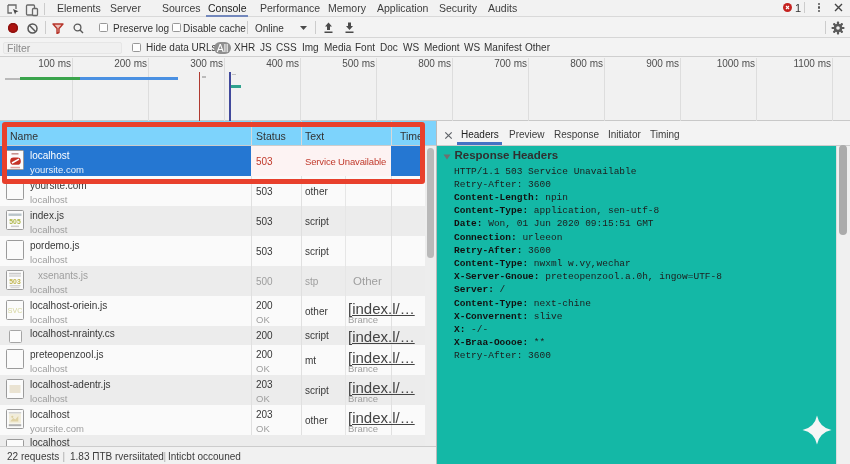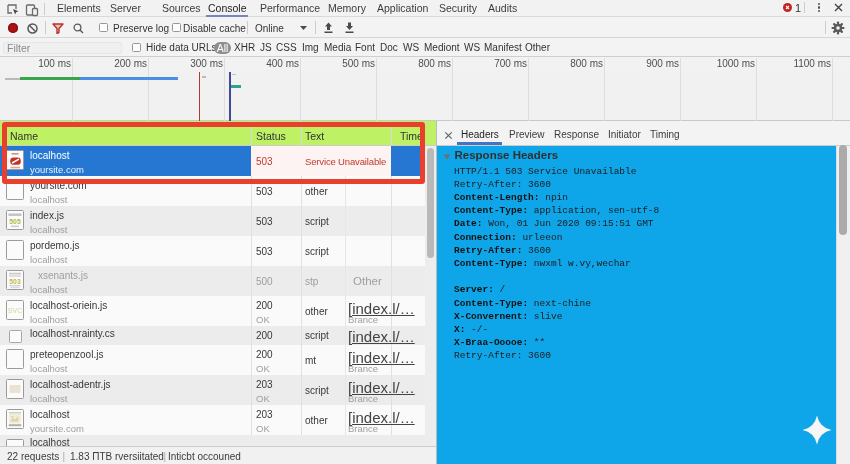--- a/index.html
+++ b/index.html
@@ -162,21 +162,21 @@
 <div class="abs" style="left:20px;top:77px;width:60px;height:3px;background:#3aa44c;"></div>
 <div class="abs" style="left:80px;top:77px;width:98px;height:3px;background:#4a90e2;"></div>
 <div class="abs" style="left:202px;top:75.5px;width:4px;height:2px;background:#bbb;"></div>
 <div class="abs" style="left:231.5px;top:73.5px;width:4px;height:1.8px;background:#c0c0c0;"></div>
 <div class="abs" style="left:198.5px;top:72px;width:1.5px;height:49px;background:#b03a30;"></div>
 <div class="abs" style="left:229px;top:72px;width:1.5px;height:49px;background:#41499c;"></div>
 <div class="abs" style="left:231px;top:84.5px;width:10px;height:3px;background:#2fa28e;"></div>
 
 <div id="table" class="abs" style="left:0;top:121px;width:436px;height:343px;background:#fafafa;">
 
-  <div class="abs" style="left:0;top:0;width:436px;height:25px;background:#bef264;border-bottom:1px solid #ccc;">
+  <div class="abs" style="left:0;top:0;width:436px;height:25px;background:#7dd3fc;border-bottom:1px solid #ccc;">
     <div class="hdrcell" style="left:10px;top:9px;">Name</div>
     <div class="hdrcell" style="left:256px;top:9px;">Status</div>
     <div class="hdrcell" style="left:305px;top:9px;">Text</div>
     <div class="hdrcell" style="left:400px;top:9px;">Time</div>
     <div class="coldiv" style="left:251px;"></div>
     <div class="coldiv" style="left:301px;"></div>
     <div class="coldiv" style="left:391px;"></div>
   </div>
   <div class="abs" style="left:0;top:0;width:425px;height:325px;">
       <div class="row" style="top:25px;height:30px;background:#2577d2;">
@@ -351,21 +351,21 @@
 
   <div class="abs" style="left:0;top:325px;width:436px;height:18px;background:#f1f1f1;border-top:1px solid #ccc;">
     <div class="abs" style="left:7px;top:4px;font-size:10px;color:#3c3c3c;">22 requests</div>
     <div class="abs" style="left:62.5px;top:4px;font-size:10px;color:#aaa;">|</div>
     <div class="abs" style="left:70px;top:4px;font-size:10px;color:#3c3c3c;">1.83 ПТВ rversiitated</div>
     <div class="abs" style="left:163.5px;top:4px;font-size:10px;color:#aaa;">|</div>
     <div class="abs" style="left:168px;top:4px;font-size:10px;color:#3c3c3c;">Inticbt occouned</div>
   </div>
 </div>
 
-<div class="abs" style="left:436px;top:121px;width:414px;height:343px;background:#0ea5e9;border-left:1px solid #bbb;">
+<div class="abs" style="left:436px;top:121px;width:414px;height:343px;background:#14b8a6;border-left:1px solid #bbb;">
   <div class="abs" style="left:0;top:0;width:414px;height:25px;background:#f3f3f3;border-bottom:1px solid #ccc;"></div>
   <svg class="abs" style="left:6.5px;top:9.5px;" width="9" height="9" viewBox="0 0 9 9">
       <path d="M1.3 1.3 l6.4 6.4 M7.7 1.3 l-6.4 6.4" stroke="#5f6368" stroke-width="1.2"></path>
     </svg>
   <div class="abs tab" style="left:24px;top:8px;color:#222;font-size:10px;">Headers</div>
   <div class="abs tab" style="left:72px;top:8px;font-size:10px;">Preview</div>
   <div class="abs tab" style="left:117px;top:8px;font-size:10px;">Response</div>
   <div class="abs tab" style="left:171px;top:8px;font-size:10px;">Initiator</div>
   <div class="abs tab" style="left:213px;top:8px;font-size:10px;">Timing</div>
   <div class="abs" style="left:19.5px;top:20.5px;width:45px;height:3.5px;background:#4472c4;"></div>
@@ -375,20 +375,21 @@
     </svg>
   <div class="abs" style="left:17.5px;top:28px;font-size:11.5px;font-weight:bold;color:#303030;">Response Headers</div>
   <div class="mono" style="left:17px;top:44.5px;">HTTP/1.1 503 Service Unavailable</div>
     <div class="mono" style="left:17px;top:57.7px;">Retry-After: 3600</div>
     <div class="mono" style="left:17px;top:70.9px;"><b>Content-Length:</b> npin</div>
     <div class="mono" style="left:17px;top:84.1px;"><b>Content-Type:</b> application, sen-utf-8</div>
     <div class="mono" style="left:17px;top:97.3px;"><b>Date:</b> Won, 01 Jun 2020 09:15:51 GMT</div>
     <div class="mono" style="left:17px;top:110.5px;"><b>Connection:</b> urleeon</div>
     <div class="mono" style="left:17px;top:123.69999999999999px;"><b>Retry-After:</b> 3600</div>
     <div class="mono" style="left:17px;top:136.89999999999998px;"><b>Content-Type:</b> nwxml w.vy,wechar</div>
+    <div class="mono" style="left:17px;top:150.1px;"><b>X-Server-Gnoue:</b> preteopenzool.a.0h, ingow=UTF-8</div>
     <div class="mono" style="left:17px;top:163.3px;"><b>Server:</b> /</div>
     <div class="mono" style="left:17px;top:176.5px;"><b>Content-Type:</b> next-chine</div>
     <div class="mono" style="left:17px;top:189.7px;"><b>X-Convernent:</b> slive</div>
     <div class="mono" style="left:17px;top:202.89999999999998px;"><b>X:</b> -/-</div>
     <div class="mono" style="left:17px;top:216.1px;"><b>X-Braa-Ooooe:</b> **</div>
     <div class="mono" style="left:17px;top:229.29999999999998px;">Retry-After: 3600</div>
 
   <div class="abs" style="left:399px;top:25px;width:15px;height:318px;background:#f0f0f0;border-left:1px solid #ddd;"></div>
   <div class="abs" style="left:402px;top:24px;width:8px;height:90px;background:#ababab;border-radius:4px;"></div>
 

